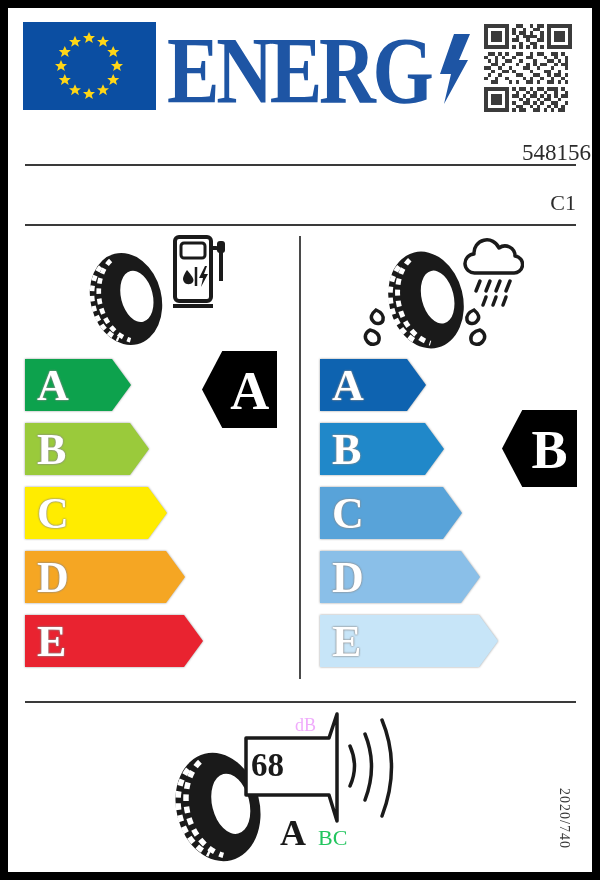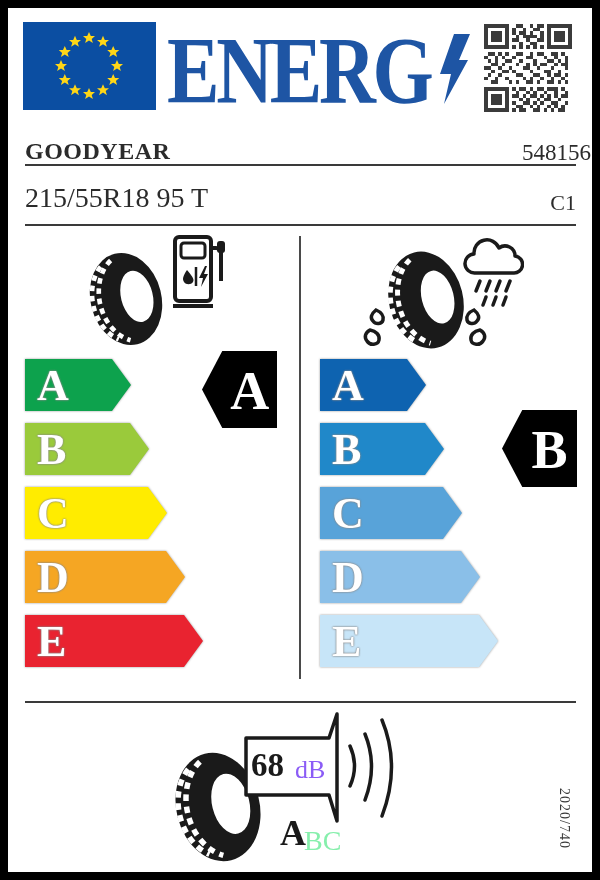--- a/index.html
+++ b/index.html
@@ -45,24 +45,24 @@
   .tag{position:absolute;width:75px;height:77px;}
   .tag .shape{position:absolute;inset:0;background:#000;
     clip-path:polygon(27% 0,100% 0,100% 100%,27% 100%,0 50%);}
   .tag .tletter{position:absolute;left:27%;width:73%;top:0;height:77px;line-height:80px;
     text-align:center;font-size:54px;font-weight:700;color:#fff;}
   .tag-fuel{left:202px;top:351px;} .tag-wet{left:502px;top:410px;}
   
   .noise-tire{left:158px;top:750px;width:120px;height:114px;}
   .speaker{left:243px;top:708px;width:100px;height:118px;}
   .n68{left:251px;top:749px;font-size:33px;font-weight:700;color:#1a1a1a;line-height:1;text-align:right;}
-  .ndb{left:295px;top:757px;font-size:26px;color:#8b5cf6;line-height:1;}
+  .ndb{left:295px;top:716px;font-size:18px;color:#f0abfc;line-height:1;}
   .waves{left:344px;top:708px;width:62px;height:120px;}
   .nA{left:280px;top:815px;font-size:36px;font-weight:700;color:#1a1a1a;line-height:1;}
-  .nBC{left:304px;top:827px;font-size:28px;color:#86efac;line-height:1;}
+  .nBC{left:318px;top:827px;font-size:22px;color:#22c55e;line-height:1;}
   .reg{left:556px;top:788px;writing-mode:vertical-rl;font-size:14px;color:#3a3a3a;letter-spacing:1px;}
 </style>
 </head>
 <body>
 
 <div class="label">
   <div class="inner"></div>
 
   <svg class="abs flag" viewBox="0 0 133 88">
     <rect x="0" y="0" width="133" height="88" fill="#0b4ea2"></rect>
@@ -89,25 +89,23 @@
   <svg class="abs bolt" viewBox="0 0 30 70">
     <path d="M14 0 L30 0 L19 26 L28 26 L4 70 L11 40 L0 40 Z" fill="#1e55a4"></path>
   </svg>
 
   <svg class="abs qr" viewBox="0 0 25 25" shape-rendering="crispEdges">
     <rect width="25" height="25" fill="#fff"></rect>
     <path fill="#3b3b3b" fill-rule="evenodd" d="M0 0h7v7H0z M1 1h5v5H1z M2 2h3v3H2z M18 0h7v7h-7z M19 1h5v5h-5z M20 2h3v3h-3z M0 18h7v7H0z M1 19h5v5H1z M2 20h3v3H2z"></path>
     <path fill="#3b3b3b" d="M9 0h2v1H9z M13 0h1v1h-1z M15 0h2v1h-2z M8 1h1v2H8z M11 1h1v1h-1z M14 1h2v1h-2z M10 2h2v1h-2z M13 2h1v2h-1z M16 2h1v3h-1z M9 3h1v1H9z M11 3h2v1h-2z M14 3h1v1h-1z M8 4h2v1H8z M12 4h1v1h-1z M15 4h1v1h-1z M10 5h1v1h-1z M13 5h2v1h-2z M8 6h1v1H8z M10 6h1v1h-1z M12 6h1v1h-1z M14 6h1v1h-1z M16 6h1v1h-1z M1 8h2v1H1z M4 8h1v1H4z M6 8h1v1H6z M9 8h2v1H9z M13 8h1v1h-1z M15 8h2v1h-2z M19 8h2v1h-2z M22 8h1v1h-1z M0 9h1v1H0z M3 9h1v2H3z M5 9h1v1H5z M8 9h1v1H8z M12 9h2v1h-2z M17 9h1v1h-1z M20 9h1v1h-1z M23 9h1v2h-1z M1 10h1v1H1z M6 10h2v1H6z M10 10h1v1h-1z M14 10h1v2h-1z M18 10h2v1h-2z M21 10h1v1h-1z M2 11h2v1H2z M5 11h1v1H5z M9 11h1v1H9z M12 11h1v1h-1z M16 11h2v1h-2z M20 11h1v1h-1z M22 11h2v1h-2z M0 12h2v1H0z M4 12h1v1H4z M7 12h1v1H7z M11 12h2v1h-2z M15 12h1v1h-1z M19 12h1v1h-1z M23 12h1v1h-1z M2 13h1v1H2z M5 13h2v1H5z M8 13h1v1H8z M13 13h1v1h-1z M17 13h2v1h-2z M21 13h1v1h-1z M1 14h1v1H1z M4 14h1v1H4z M9 14h2v1H9z M14 14h2v1h-2z M18 14h1v1h-1z M20 14h2v1h-2z M23 14h1v1h-1z M0 15h1v1H0z M3 15h1v1H3z M6 15h1v1H6z M11 15h1v1h-1z M13 15h1v1h-1z M16 15h1v1h-1z M19 15h1v1h-1z M22 15h1v1h-1z M2 16h2v1H2z M7 16h1v1H7z M9 16h1v1H9z M12 16h2v1h-2z M15 16h1v1h-1z M18 16h2v1h-2z M21 16h1v1h-1z M23 16h1v1h-1z M8 18h1v1H8z M10 18h2v1h-2z M13 18h1v1h-1z M15 18h2v1h-2z M18 18h3v1h-3z M22 18h1v1h-1z M9 19h1v1H9z M12 19h1v1h-1z M14 19h1v1h-1z M17 19h1v1h-1z M20 19h1v2h-1z M23 19h1v1h-1z M8 20h2v1H8z M11 20h1v1h-1z M13 20h2v1h-2z M16 20h1v1h-1z M18 20h1v1h-1z M22 20h2v1h-2z M10 21h1v1h-1z M12 21h1v1h-1z M15 21h1v1h-1z M17 21h2v1h-2z M21 21h1v1h-1z M8 22h1v1H8z M11 22h2v1h-2z M14 22h1v1h-1z M16 22h1v1h-1z M19 22h2v1h-2z M23 22h1v1h-1z M9 23h2v1H9z M13 23h1v1h-1z M15 23h1v1h-1z M18 23h1v1h-1z M20 23h1v1h-1z M22 23h1v1h-1z M8 24h1v1H8z M10 24h2v1h-2z M14 24h2v1h-2z M17 24h1v1h-1z M19 24h1v1h-1z M21 24h2v1h-2z"></path>
   </svg>
 
-  <div class="abs brand">GOODYEAR</div>
   <div class="abs artno">548156</div>
   <div class="abs rule rule1"></div>
 
-  <div class="abs size">215/55R18 95 T</div>
   <div class="abs tclass">C1</div>
   <div class="abs rule rule2"></div>
 
   <div class="abs vrule"></div>
 
   <svg class="abs fuel-tire" viewBox="0 0 90 104">
     <g transform="rotate(-14 45 52)">
       <ellipse cx="45" cy="52" rx="38" ry="50" fill="#1a1a1a"></ellipse>
       <path d="M27 12 A35 46 0 0 0 27 92" fill="none" stroke="#fff" stroke-width="5" stroke-dasharray="6 5"></path>
       <path d="M39 8 A37 48 0 0 0 39 96" fill="none" stroke="#fff" stroke-width="5" stroke-dasharray="6 5"></path>

